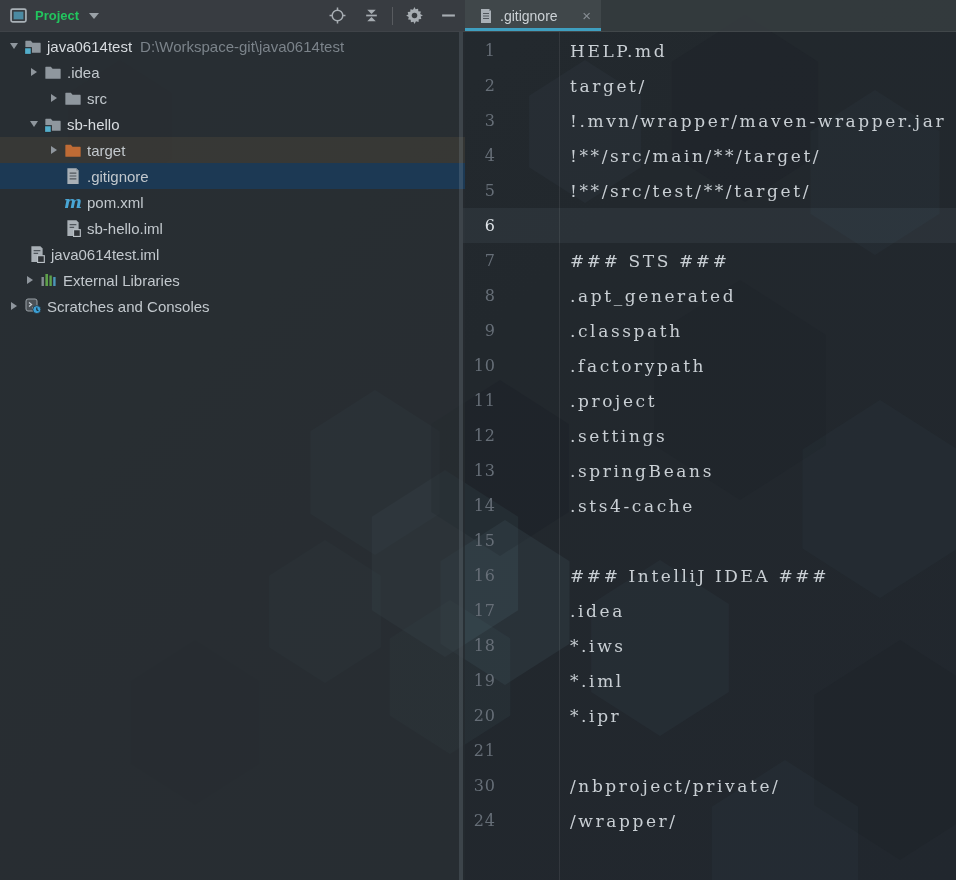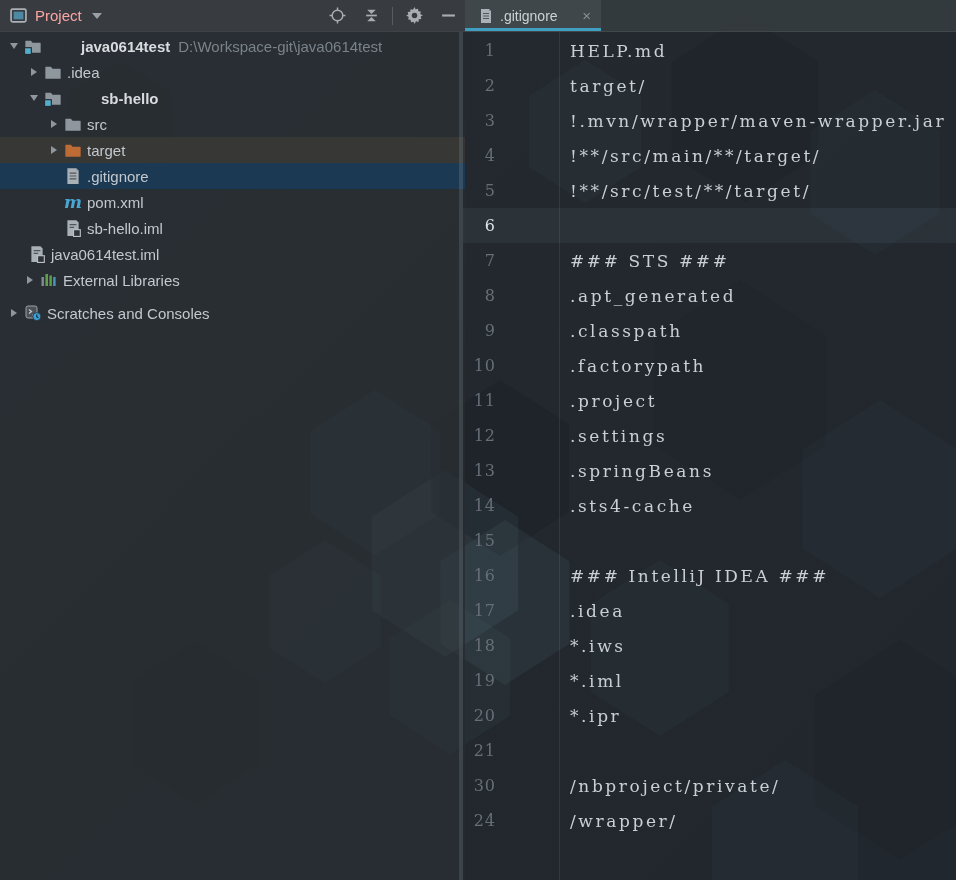--- a/index.html
+++ b/index.html
@@ -12,42 +12,42 @@
   .hex{position:absolute;clip-path:polygon(50% 0,93% 25%,93% 75%,50% 100%,7% 75%,7% 25%);}
   .overlay-panel{position:absolute;left:0;top:0;width:465px;height:880px;background:rgba(42,47,51,0.72);z-index:1;}
   .overlay-editor{position:absolute;left:459px;top:0;right:0;height:880px;background:rgba(33,39,44,0.42);z-index:1;}
   
   .panel{position:absolute;left:0;top:0;width:465px;height:880px;z-index:3;}
   .panel-header{position:absolute;left:0;top:0;width:465px;height:32px;
                 background:rgba(57,61,66,0.97);display:flex;align-items:center;
                 border-bottom:1px solid rgba(255,255,255,0.04);}
   .pw-icon{width:17px;height:17px;margin-left:10px;flex:none;}
   .pw-icon svg{width:100%;height:100%;display:block;}
-  .panel-title{color:#fca5a5;font-size:15px;margin-left:8px;}
+  .panel-title{color:#22c55e;font-size:13px;margin-left:8px;font-weight:bold;}
   .dd-caret{width:0;height:0;border-left:5px solid transparent;border-right:5px solid transparent;
             border-top:6px solid #9aa1a7;margin-left:10px;}
   .header-spacer{flex:1;}
   .hbtn{width:22px;height:22px;display:flex;align-items:center;justify-content:center;
         margin:0 6px;flex:none;cursor:pointer;}
   .hbtn svg{width:17px;height:17px;display:block;}
   .hdivider{width:1px;height:18px;background:rgba(255,255,255,0.16);margin:0 4px;flex:none;}
   .tree{position:absolute;left:0;top:33px;width:465px;}
   .tree-row{position:relative;height:26px;display:flex;align-items:center;
             font-size:15px;color:#c2c8cd;cursor:pointer;white-space:nowrap;}
   .tree-row.selected{background:#1c3954;}
   .tree-row.hilite{background:rgba(150,120,80,0.14);}
   .arrow{width:16px;height:26px;flex:none;display:inline-flex;align-items:center;justify-content:center;}
   .arrow.exp::before{content:'';border-left:4.5px solid transparent;border-right:4.5px solid transparent;
                      border-top:6px solid #8f969d;}
   .arrow.col::before{content:'';border-top:4.5px solid transparent;border-bottom:4.5px solid transparent;
                      border-left:6px solid #8f969d;}
   .ticon{width:18px;height:18px;margin:0 5px 0 2px;flex:none;display:flex;align-items:center;justify-content:center;}
   .ticon svg{width:100%;height:100%;display:block;}
   .maven-m{color:#49a6d5;font:italic bold 17px/18px "DejaVu Serif",serif;}
-  .tlabel.bold{font-weight:bold;color:#d8dce0;margin-left:34px;}
+  .tlabel.bold{font-weight:normal;color:#d8dce0;}
   .tpath{color:#7b838a;margin-left:8px;}
   
   .splitter{position:absolute;left:459px;top:32px;width:4px;bottom:0;background:rgba(160,175,185,0.20);z-index:4;cursor:col-resize;}
   
   .tabbar{position:absolute;left:465px;top:0;right:0;height:32px;z-index:3;
           background:rgba(54,60,64,0.88);border-bottom:1px solid rgba(255,255,255,0.07);
           display:flex;align-items:stretch;}
   .tab{position:relative;display:flex;align-items:center;padding:0 10px 0 13px;width:136px;
        background:rgba(88,96,101,0.35);cursor:pointer;}
   .tab .ticon{width:16px;height:16px;margin:0 6px 0 0;}
@@ -140,38 +140,38 @@
         </div>
         <div class="tree-row" style="padding-left: 26px;">
           <span class="arrow col"></span>
           <span class="ticon">
             <svg viewBox="0 0 16 16">
               <path d="M1.2 13.5V3.8c0-.3.2-.5.5-.5h4.4l1.5 1.9h6.7c.3 0 .5.2.5.5v7.8c0 .3-.2.5-.5.5H1.7c-.3 0-.5-.2-.5-.5z" fill="#8f979e"></path>
             </svg>
           </span>
           <span class="tlabel">.idea</span>
         </div>
+        <div class="tree-row" style="padding-left: 46px;">
+          <span class="arrow col"></span>
+          <span class="ticon">
+            <svg viewBox="0 0 16 16">
+              <path d="M1.2 13.5V3.8c0-.3.2-.5.5-.5h4.4l1.5 1.9h6.7c.3 0 .5.2.5.5v7.8c0 .3-.2.5-.5.5H1.7c-.3 0-.5-.2-.5-.5z" fill="#8f979e"></path>
+            </svg>
+          </span>
+          <span class="tlabel">src</span>
+        </div>
         <div class="tree-row" style="padding-left: 26px;">
           <span class="arrow exp"></span>
           <span class="ticon">
             <svg viewBox="0 0 16 16">
               <path d="M1.2 13.5V3.8c0-.3.2-.5.5-.5h4.4l1.5 1.9h6.7c.3 0 .5.2.5.5v7.8c0 .3-.2.5-.5.5H1.7c-.3 0-.5-.2-.5-.5z" fill="#8f979e"></path>
               <rect x="0.5" y="9.5" width="6" height="6" fill="#53aecb" stroke="#262b2f" stroke-width="1"></rect>
             </svg>
           </span>
           <span class="tlabel bold">sb-hello</span>
-        </div>
-        <div class="tree-row" style="padding-left: 46px;">
-          <span class="arrow col"></span>
-          <span class="ticon">
-            <svg viewBox="0 0 16 16">
-              <path d="M1.2 13.5V3.8c0-.3.2-.5.5-.5h4.4l1.5 1.9h6.7c.3 0 .5.2.5.5v7.8c0 .3-.2.5-.5.5H1.7c-.3 0-.5-.2-.5-.5z" fill="#8f979e"></path>
-            </svg>
-          </span>
-          <span class="tlabel">src</span>
         </div>
         <div class="tree-row hilite" style="padding-left: 46px;">
           <span class="arrow col"></span>
           <span class="ticon">
             <svg viewBox="0 0 16 16">
               <path d="M1.2 13.5V3.8c0-.3.2-.5.5-.5h4.4l1.5 1.9h6.7c.3 0 .5.2.5.5v7.8c0 .3-.2.5-.5.5H1.7c-.3 0-.5-.2-.5-.5z" fill="#bf6b35"></path>
             </svg>
           </span>
           <span class="tlabel">target</span>
         </div>
@@ -226,21 +226,21 @@
           <span class="ticon">
             <svg viewBox="0 0 18 16">
               <rect x="1.5" y="5" width="2.4" height="9" fill="#848c92"></rect>
               <rect x="5.4" y="2" width="2.6" height="12" fill="#5fa14b"></rect>
               <rect x="9.4" y="3.5" width="2.4" height="10.5" fill="#5fa14b"></rect>
               <rect x="13.2" y="5" width="2.4" height="9" fill="#4d96b8"></rect>
             </svg>
           </span>
           <span class="tlabel">External Libraries</span>
         </div>
-        <div class="tree-row" style="padding-left: 6px; margin-top: 7px;">
+        <div class="tree-row" style="padding-left: 6px;">
           <span class="arrow col"></span>
           <span class="ticon">
             <svg viewBox="0 0 18 16">
               <rect x="2" y="1" width="11" height="12" rx="2" fill="#4b5156" stroke="#9aa1a7" stroke-width="1"></rect>
               <path d="M5 4.5l2.5 2L5 8.5" stroke="#c6ccd1" fill="none" stroke-width="1.3"></path>
               <path d="M8.5 10h3" stroke="#c6ccd1" stroke-width="1.3"></path>
               <circle cx="12.8" cy="11.6" r="4" fill="#3ba0d6" stroke="#2a2f33" stroke-width="0.8"></circle>
               <path d="M12.8 9.6v2.2l1.6 1" stroke="#16303c" stroke-width="1.2" fill="none"></path>
             </svg>
           </span>

